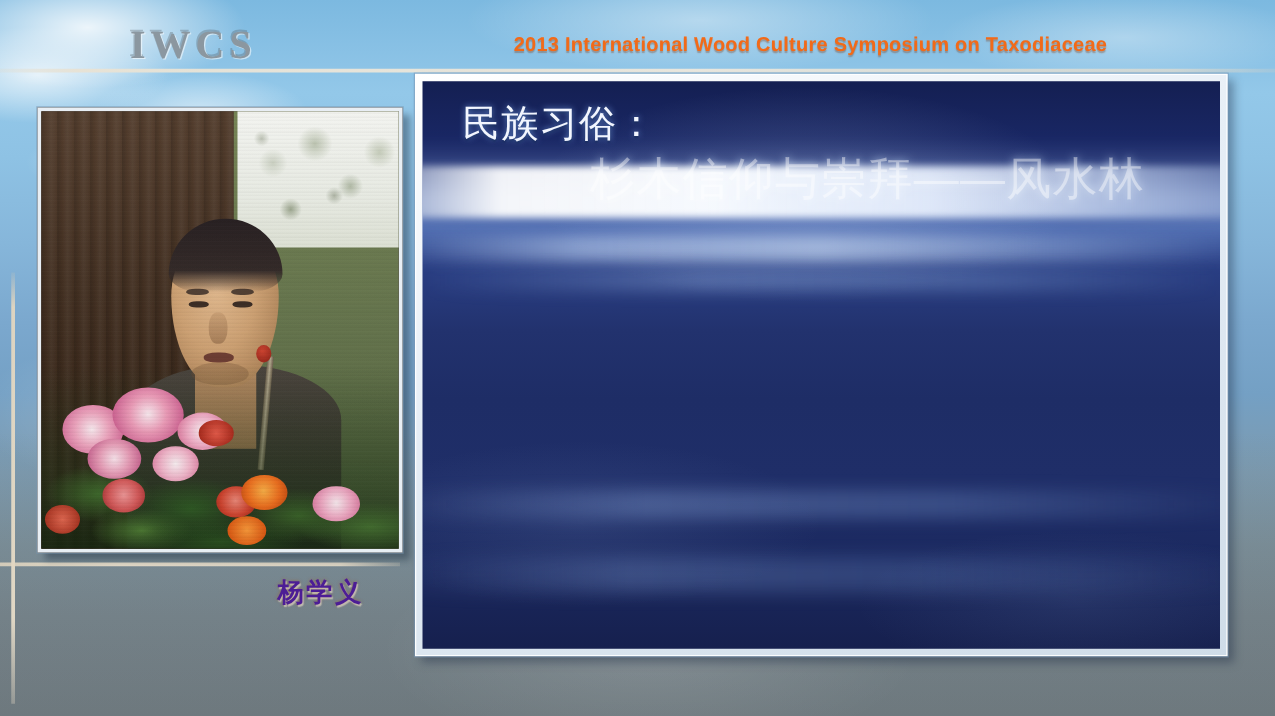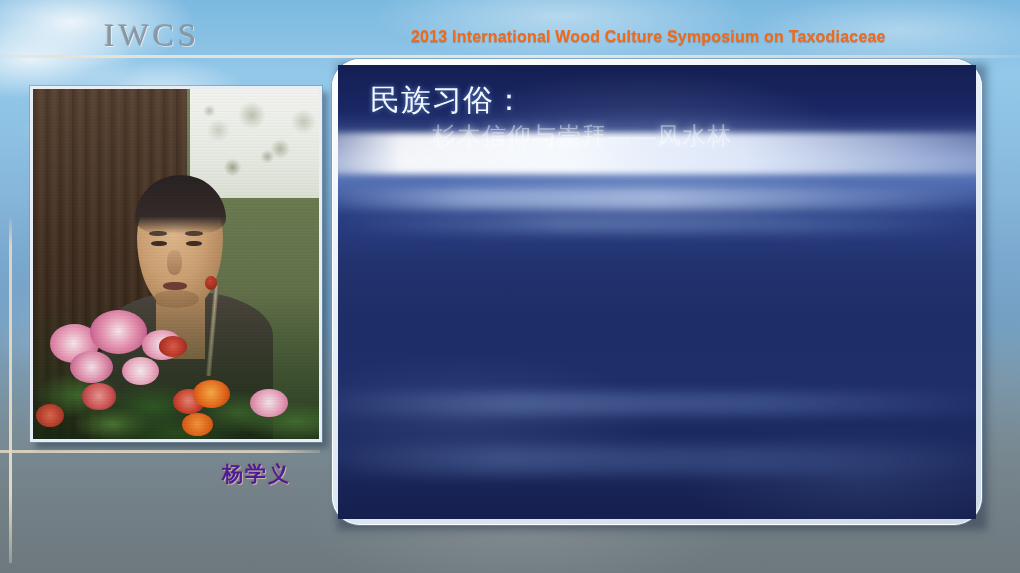--- a/index.html
+++ b/index.html
@@ -62,21 +62,21 @@
       rgba(210,206,196,.25) 100%);
   }
 
   
   .logo {
     position:absolute;
     left:104px; top:17px;
     font-family:"Liberation Serif", serif;
     font-size:32px;
     letter-spacing:4px;
-    font-weight:400;
+    font-weight:700;
     color:#8b97a0;
     text-shadow:
       1px 1px 0 rgba(255,255,255,.55),
       -1px -1px 0 rgba(90,100,110,.35);
   }
   .symp-title {
     position:absolute;
     left:411px; top:28px;
     font-size:16px;
     font-weight:700;
@@ -291,21 +291,20 @@
     background:rgba(20,35,60,.38);
     filter:blur(4px);
   }
   .slide-border {
     position:absolute; inset:0;
     background:linear-gradient(160deg,#ffffff 0%, #e6eef6 40%, #cfdce8 100%);
     padding:6px;
     box-shadow:
       0 0 0 1px rgba(120,150,180,.55),
       inset 0 0 0 1px rgba(255,255,255,.9);
-    border-radius: 28px;
   }
   .slide {
     position:relative;
     width:100%; height:100%;
     overflow:hidden;
     background:
       linear-gradient(180deg,
         #141f52 0%,
         #1b2a6b 14%,
         #2b4490 22%,
@@ -399,29 +398,30 @@
   }
   .slide-title-1 {
     font-size:30px;
     line-height:1.12;
     letter-spacing:1px;
     color:#f2f6ff;
     text-shadow:0 0 5px rgba(120,160,230,.9), 0 1px 2px rgba(0,20,60,.8);
     margin-left:10px;
   }
   .slide-title-2 {
-    font-size:24px;
+    font-size:36px;
     line-height:1.12;
     letter-spacing:1px;
     margin-left:72px;
     margin-top:6px;
     color:rgba(255,255,255,.55);
     text-shadow:0 0 7px rgba(190,215,250,.85);
     mix-blend-mode:screen;
     opacity:.82;
+    text-align:center;
   }
   .bullets { margin-top:22px; }
   .bullet {
     display:flex;
     align-items:flex-start;
     margin-bottom:14px;
   }
   .bullet-marker {
     flex:0 0 auto;
     width:9px; height:9px;

